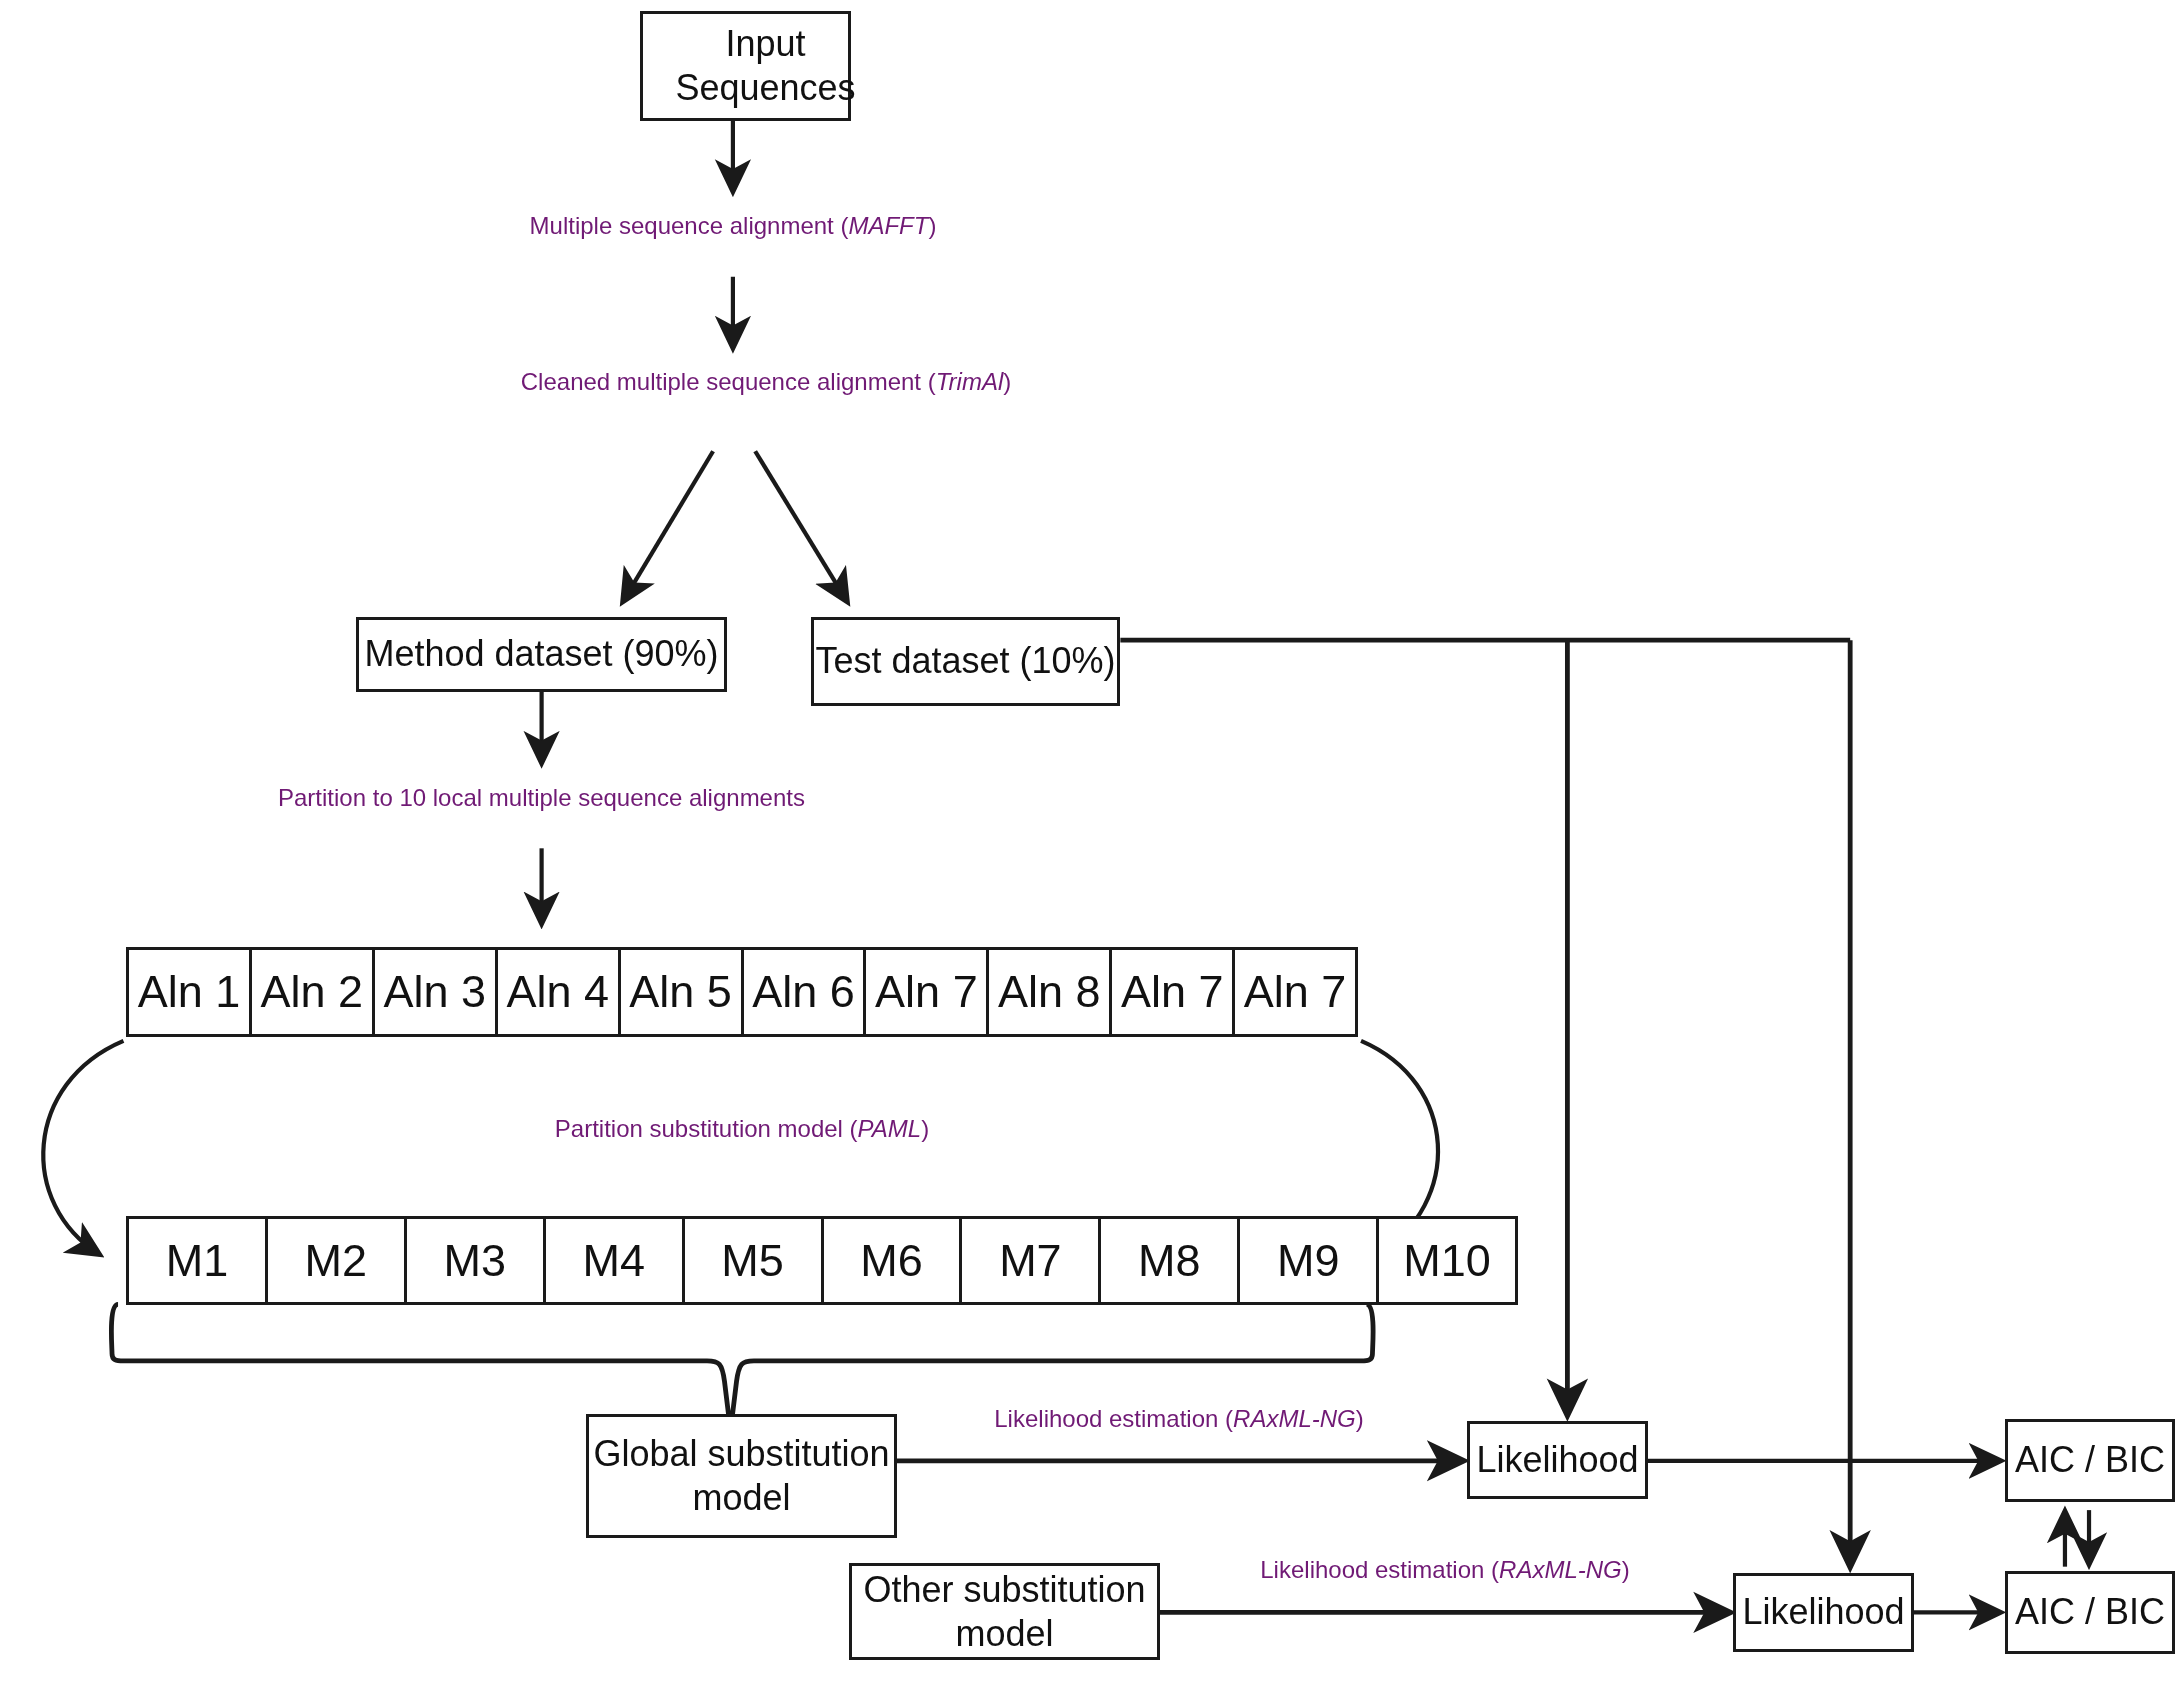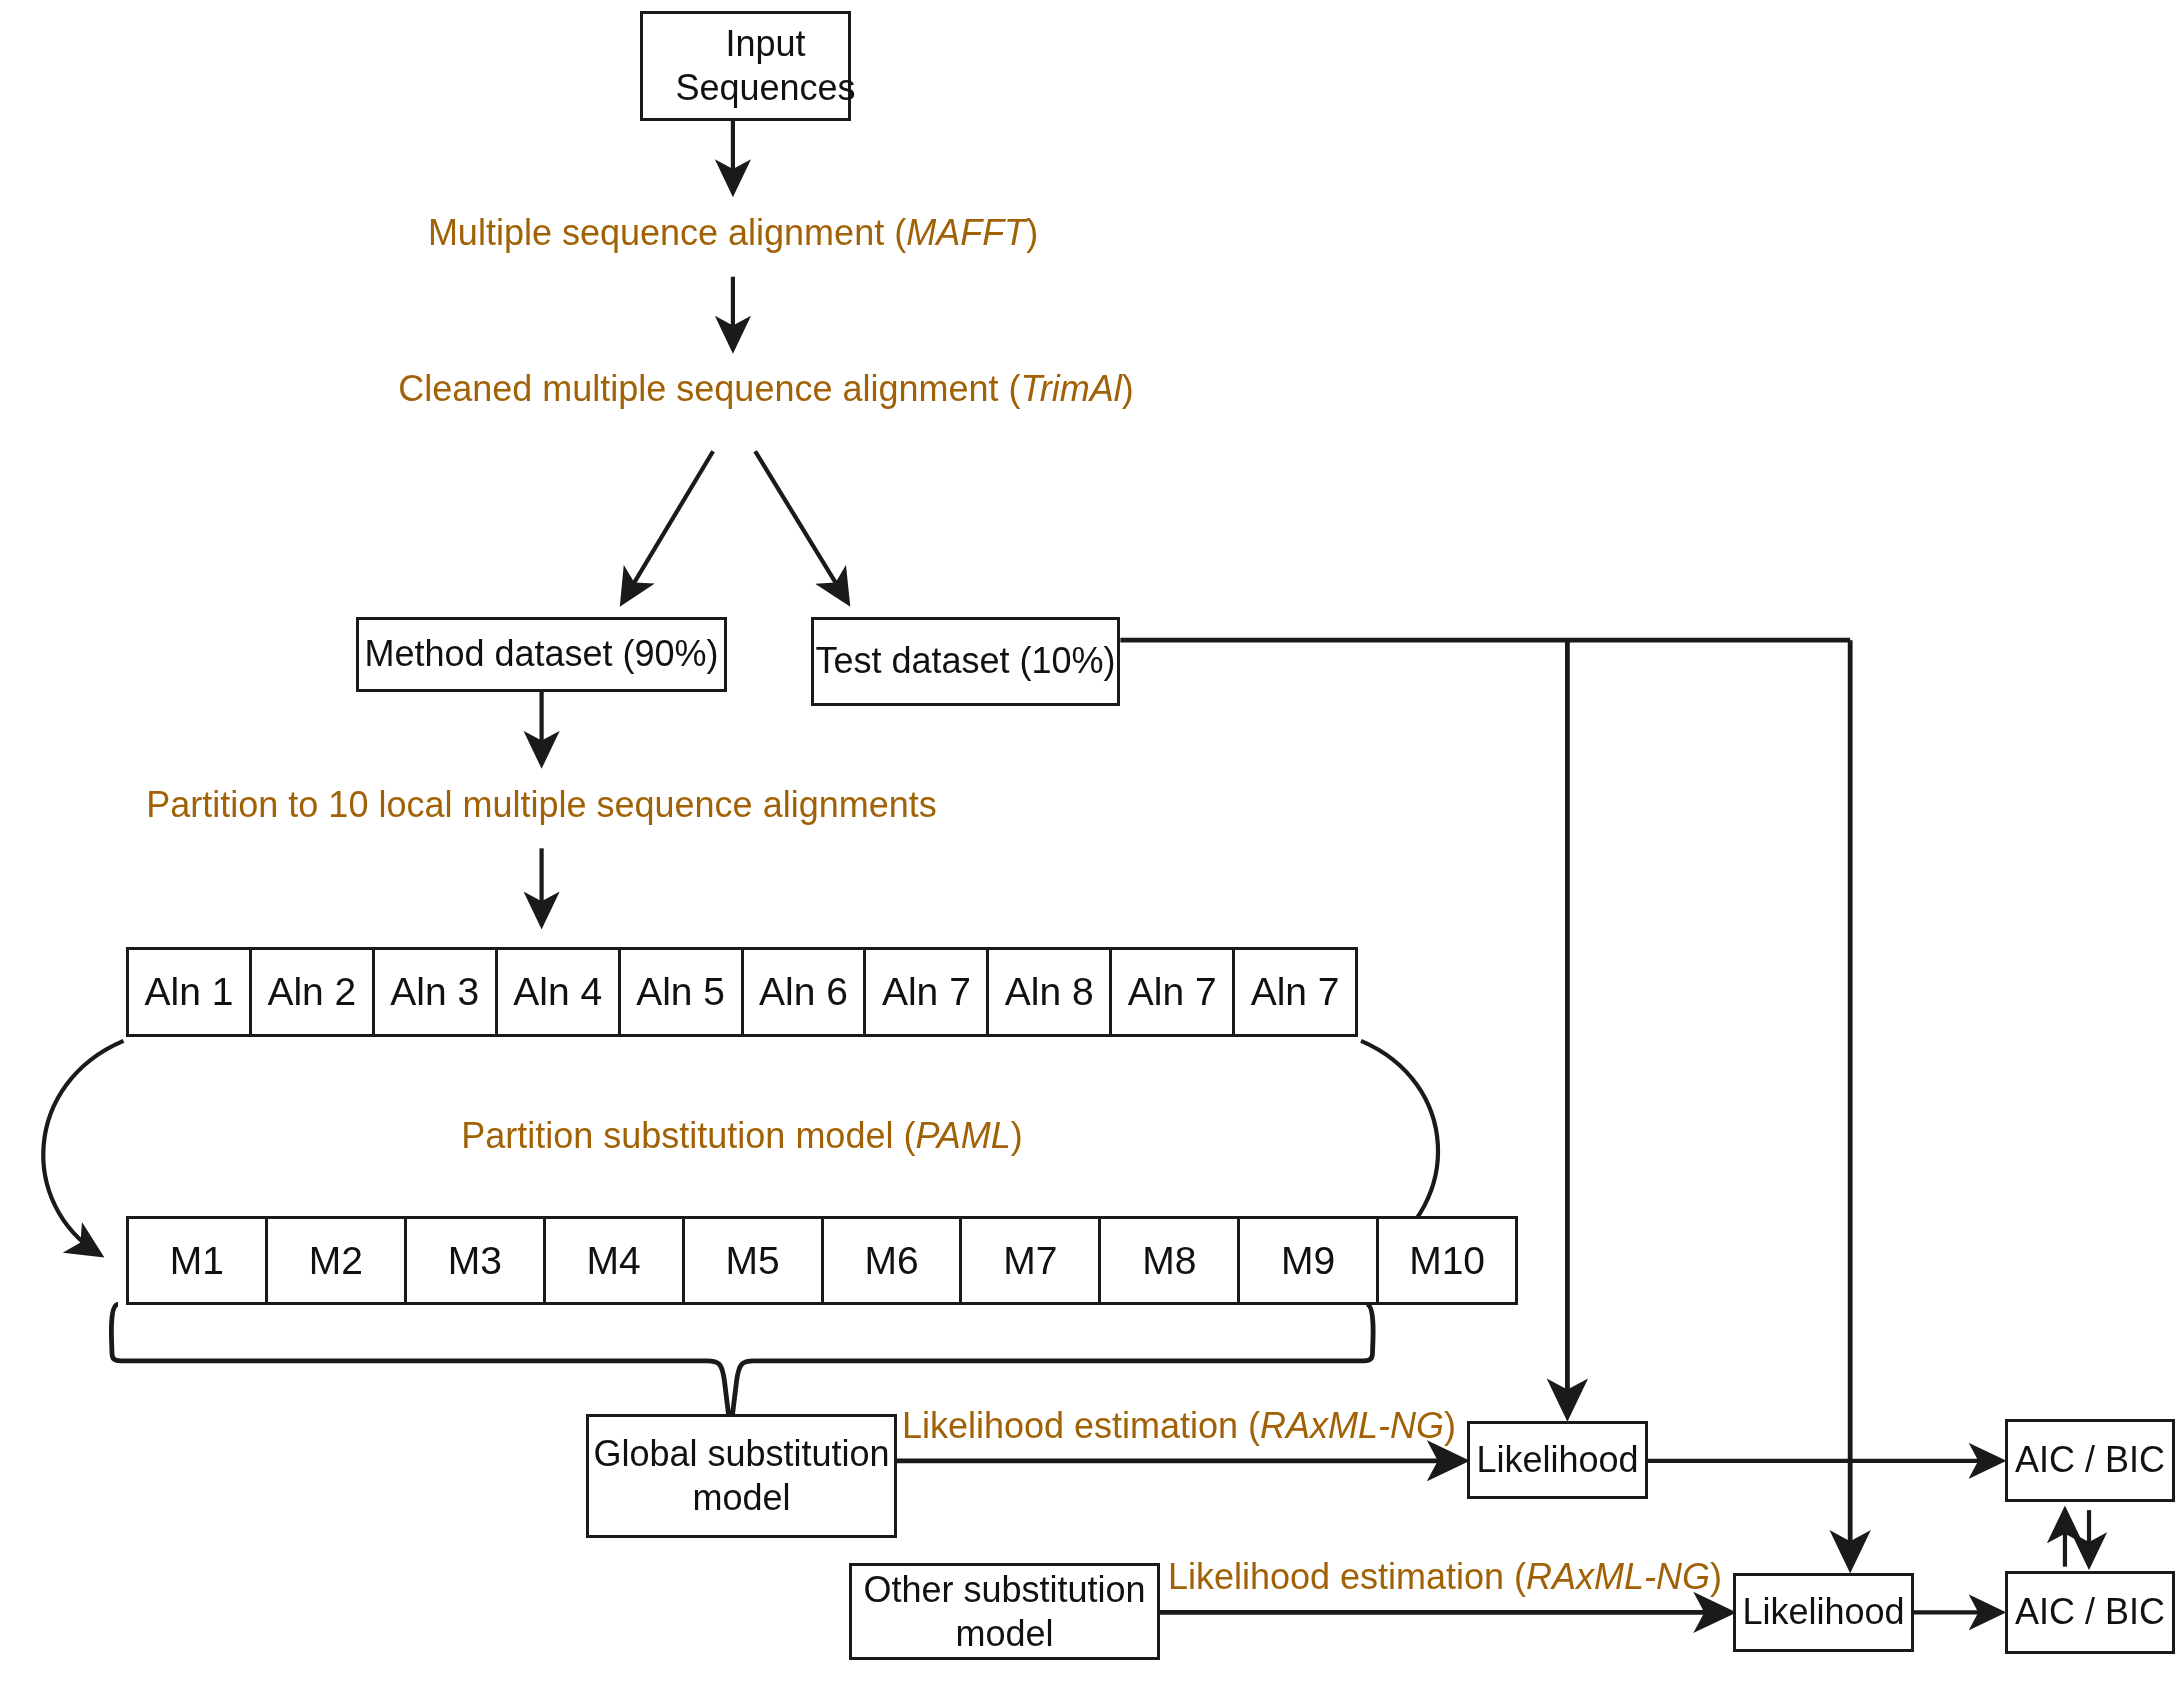--- a/index.html
+++ b/index.html
@@ -33,41 +33,41 @@
     align-items: center;
     justify-content: center;
     text-align: center;
     line-height: 1.18;
     color: #111111;
     font-size: 36px;
   }
   .node.twoline { line-height: 1.22; }
   .plainlabel {
     position: absolute;
-    color: #a16207;
-    font-size: 36px;
+    color: #701a75;
+    font-size: 24px;
     white-space: nowrap;
     text-align: center;
     line-height: 1.15;
   }
   .plainlabel i { font-style: italic; }
   .strip {
     position: absolute;
     box-sizing: border-box;
     border: 3.6px solid #1a1a1a;
     background: #ffffff;
     display: flex;
   }
   .strip .cell-in {
     flex: 1 1 0;
     border-right: 3px solid #1a1a1a;
     display: flex;
     align-items: center;
     justify-content: center;
-    font-size: 39px;
+    font-size: 45px;
     color: #111111;
     box-sizing: border-box;
   }
   .strip .cell-in:last-child { border-right: none; }
 </style>
 </head>
 <body>
 
 <div id="root">
 

